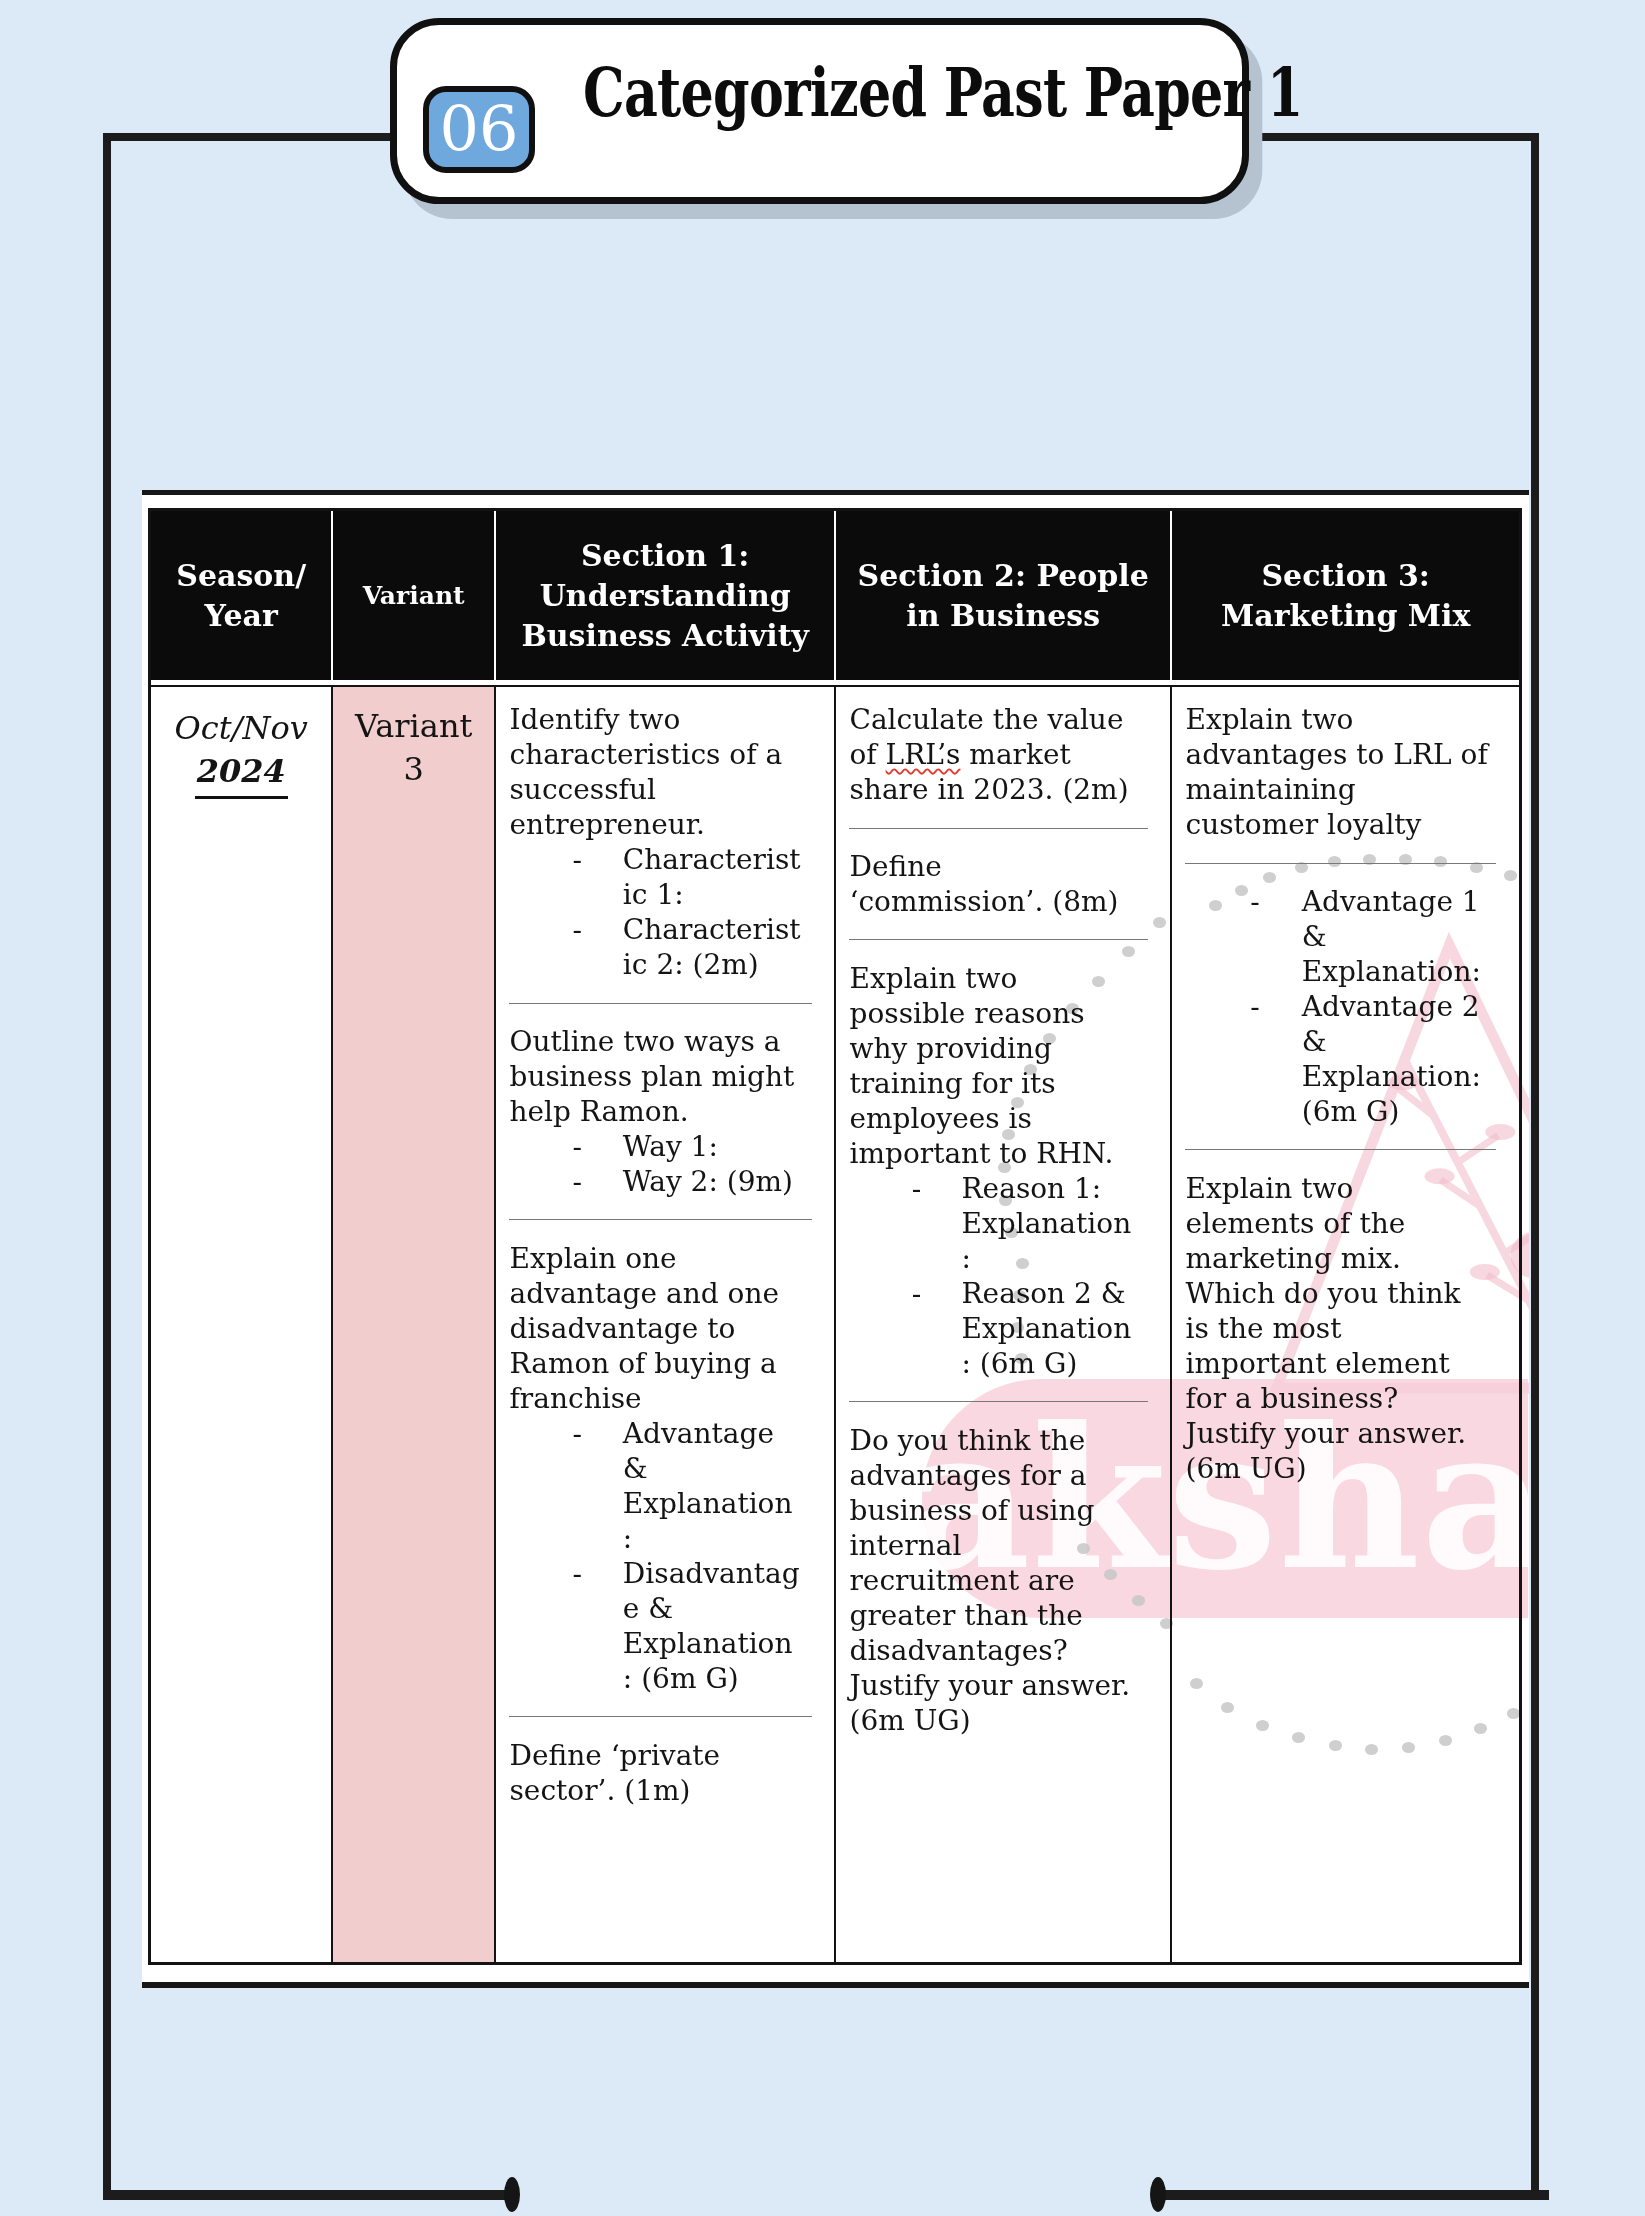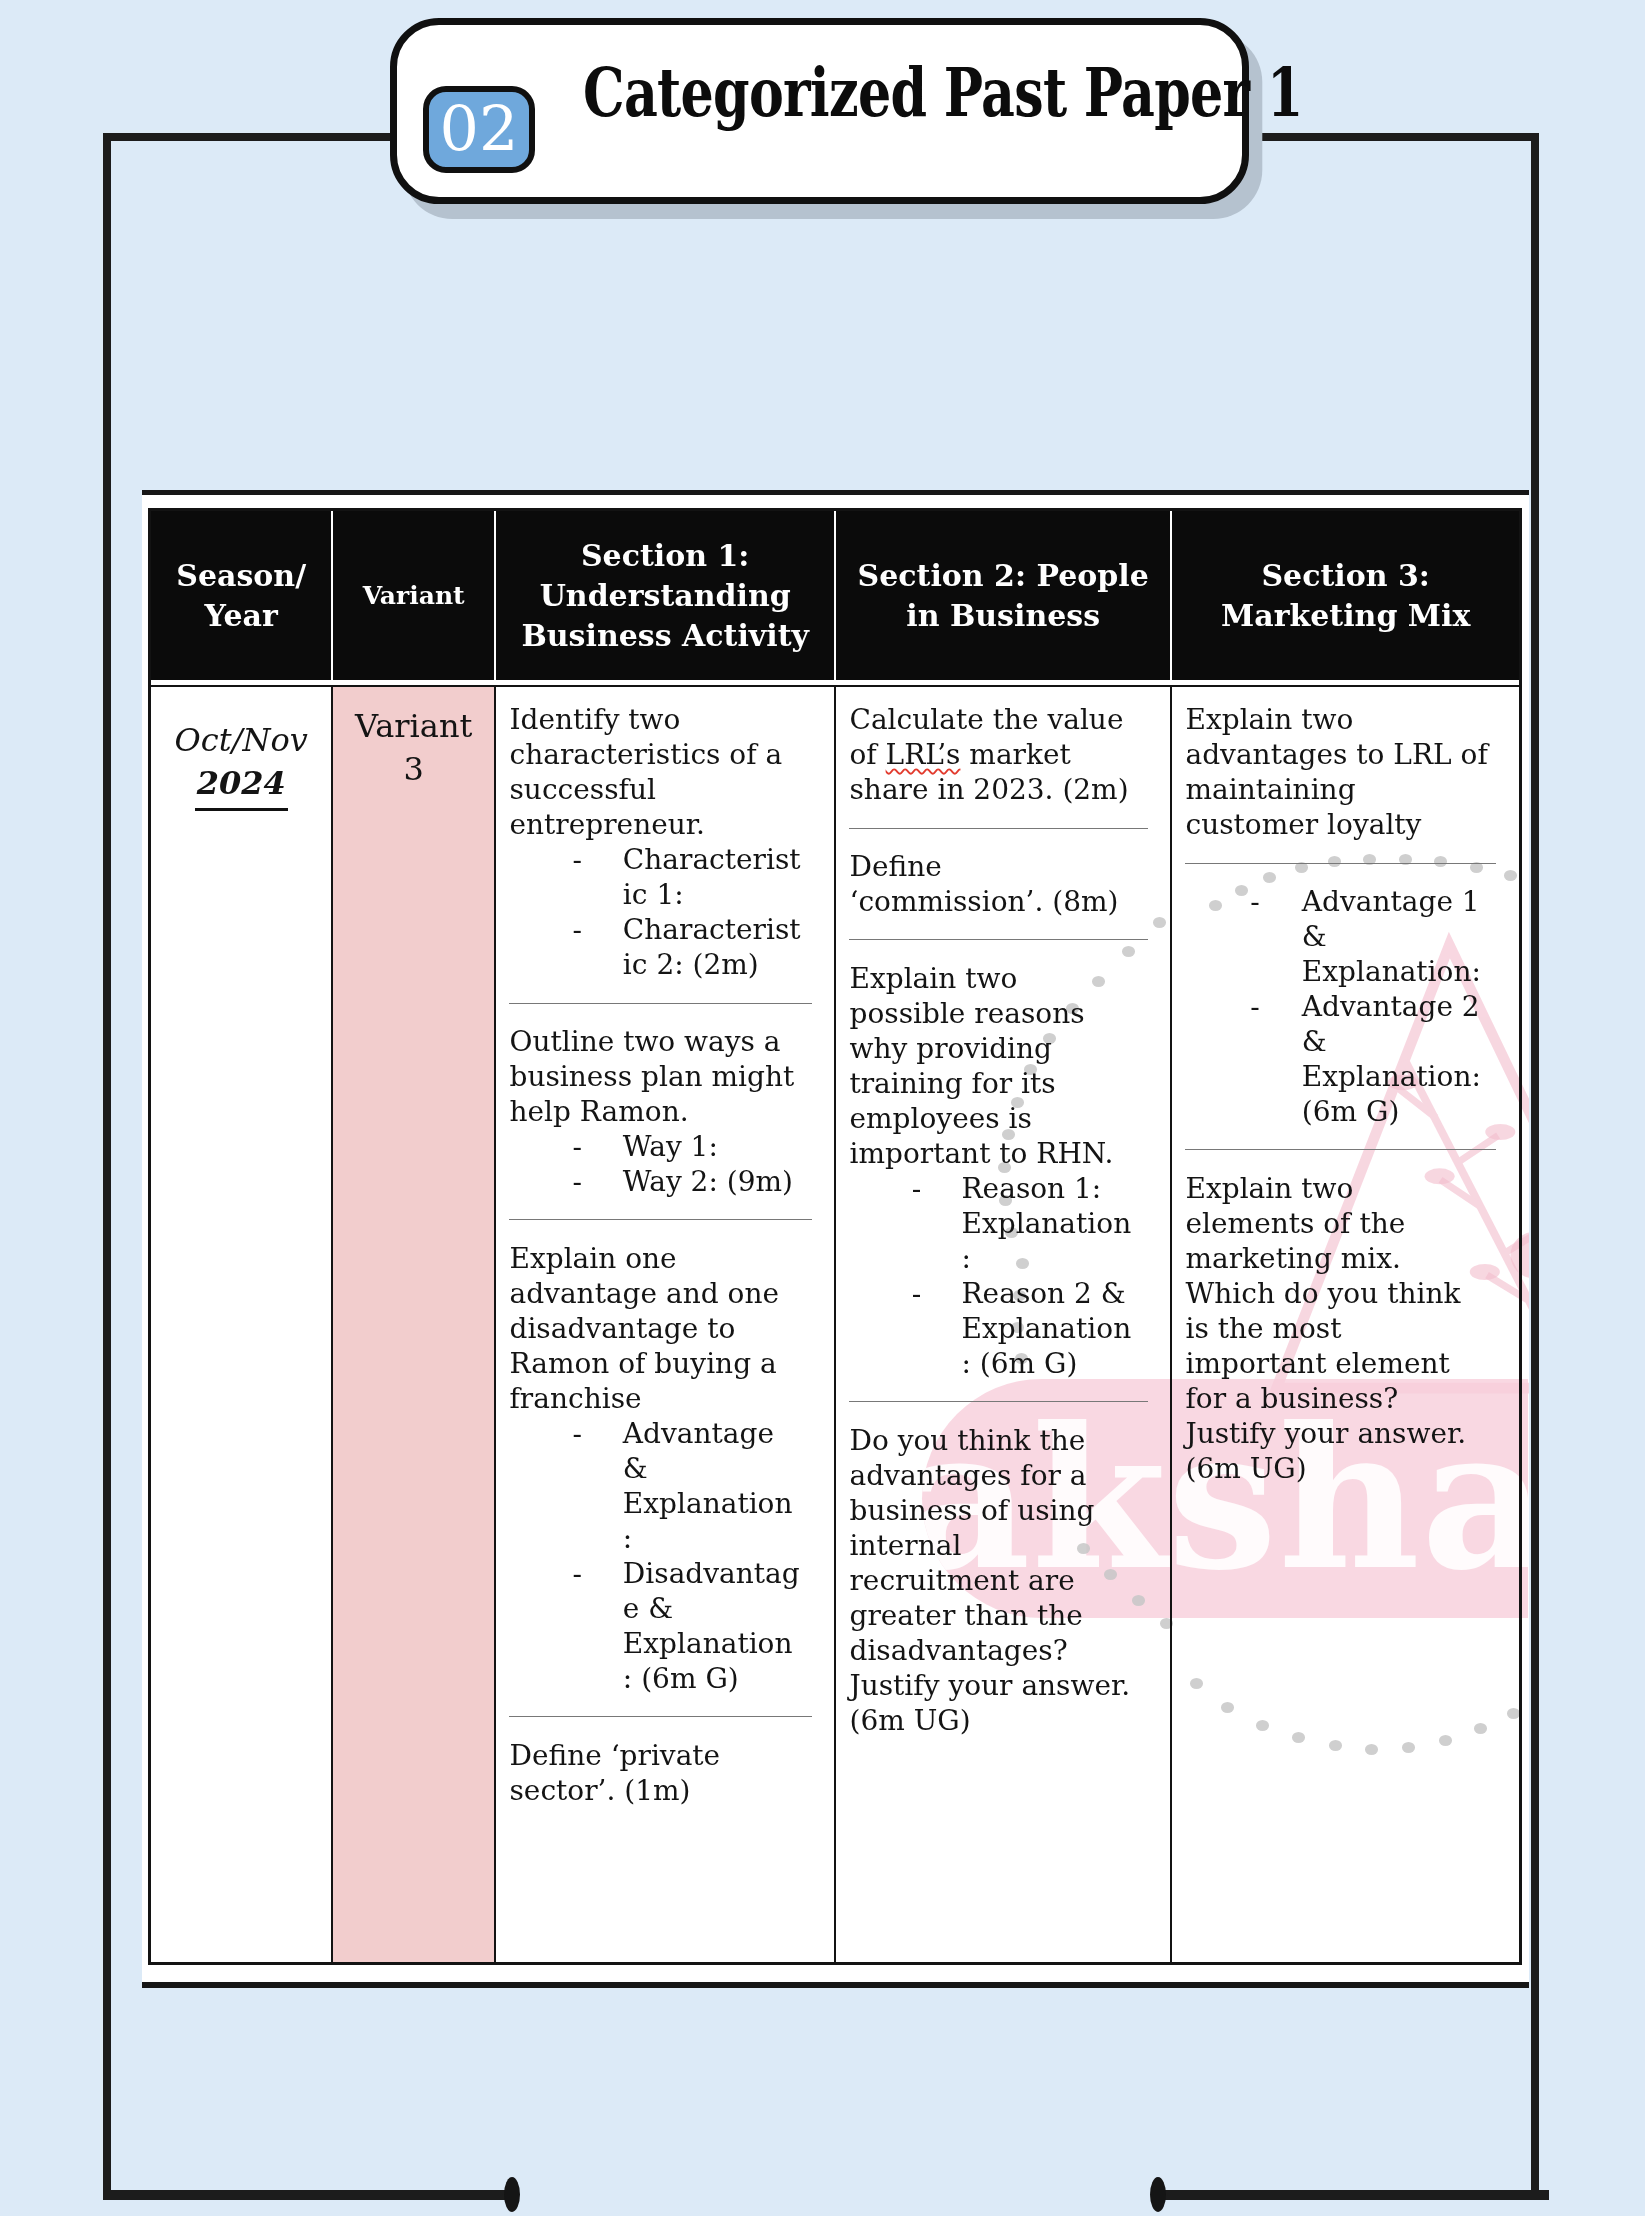--- a/index.html
+++ b/index.html
@@ -74,21 +74,21 @@
     border-right:2.7px solid #ffffff;border-bottom:5.3px solid #ffffff;box-sizing:border-box;
   }
   .qtable th:last-child{border-right:none;}
   .qtable th .hdr{white-space:pre-line;}
   .qtable th.th-small{font-size:25px;}
   .qtable td{
     vertical-align:top;background:transparent;
     border-right:2.2px solid #131313;border-top:2.2px solid #131313;box-sizing:border-box;
   }
   .qtable td:last-child{border-right:none;}
-  td.season-cell{padding-top:32px;text-align:center;font-style:italic;font-size:32px;line-height:43px;}
+  td.season-cell{padding-top:20px;text-align:center;font-style:italic;font-size:32px;line-height:43px;}
   .year-underline{font-weight:bold;border-bottom:3.1px solid #111;padding:0 1.8px 2.7px 1.8px;display:inline-block;}
   td.variant-cell{background:#f2cdcd;text-align:center;font-size:32px;line-height:43px;padding-top:17.7px;}
   td.content-cell{padding:15px 9.8px 17.7px 13.3px;font-size:28px;line-height:35px;}
   .para{white-space:pre-line;margin:0;}
   .hr-sep{border:none;border-top:1.3px solid #787878;margin:20.4px 5.3px 20.4px 0;width:96%;height:0;}
   .brow{display:flex;align-items:flex-start;}
   .bdash{flex:0 0 auto;margin-left:20%;}
   .btxt{flex:1 1 auto;margin-left:13%;white-space:pre-line;}
   .sq{text-decoration:underline wavy #e23b2e 1.8px;text-underline-offset:4.4px;}
 </style>
@@ -96,21 +96,21 @@
 <body>
 
 <div class="frame"></div>
 <div class="frame-bottom-seg seg-left"></div>
 <div class="frame-bottom-seg seg-right"></div>
 <div class="frame-dot dot-a"></div>
 <div class="frame-dot dot-b"></div>
 
 <div class="title-card">
   <div class="badge">
-    <span>02</span>
+    <span>06</span>
   </div>
   <div class="title-text-wrap">
     <span class="title-text">Categorized Past Paper 1</span>
   </div>
 </div>
 
 <div class="panel">
 
   <div class="wm">
     <svg style="position:absolute;left:1108px;top:432px;" width="420" height="488" viewBox="0 0 948 1100">

